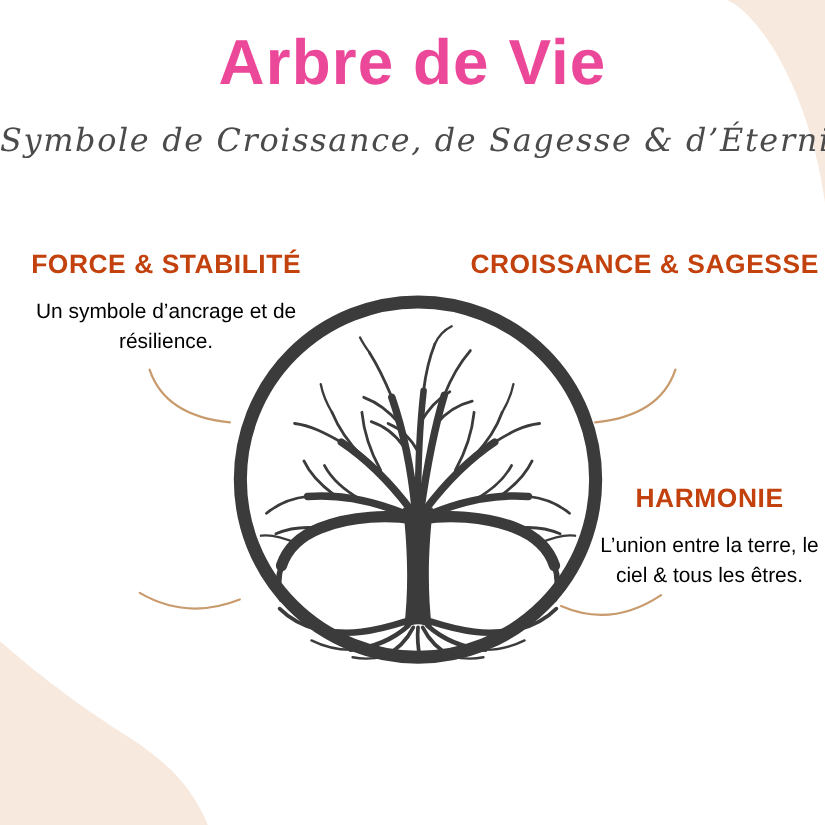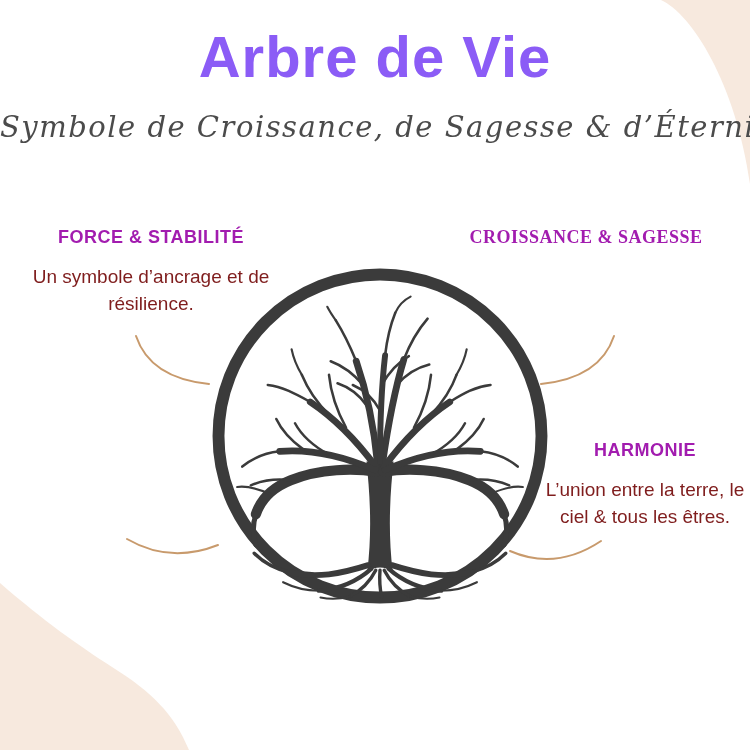--- a/index.html
+++ b/index.html
@@ -6,36 +6,36 @@
   .canvas{
     position:relative;width:750px;height:750px;overflow:hidden;
     background:#ffffff;font-family:"Liberation Sans",sans-serif;
   }
   svg{display:block;}
   .decor-layer{position:absolute;left:0;top:0;z-index:0;pointer-events:none;}
   .arc-layer{position:absolute;left:0;top:0;z-index:1;pointer-events:none;}
   .tree-wrap{position:absolute;left:210px;top:266px;width:340px;height:340px;z-index:1;}
   .page-title{
     position:absolute;left:0;right:0;top:24px;z-index:2;
-    text-align:center;font-size:58px;font-weight:bold;color:#8b5cf6;
+    text-align:center;font-size:58px;font-weight:bold;color:#ec4899;
     letter-spacing:1px;line-height:1.15;
   }
   .page-subtitle{
     position:absolute;left:0;right:0;top:110px;z-index:2;
     text-align:center;font-family:"DejaVu Serif",serif;font-style:italic;
     font-size:29px;color:#4b4b4b;letter-spacing:1.5px;white-space:nowrap;
   }
   .section{position:absolute;z-index:2;text-align:center;}
   .section h2{
-    margin:0 0 7px 0;font-size:18px;font-weight:bold;color:#a21caf;
+    margin:0 0 7px 0;font-size:24px;font-weight:bold;color:#c2410c;
     letter-spacing:0.5px;white-space:nowrap;
   }
-  .section p{margin:16px;font-size:19px;line-height:1.42;color:#7f1d1d;}
+  .section p{margin:16px;font-size:19px;line-height:1.42;color:#000000;}
   .sec-force{left:12px;top:227px;width:278px;}
-  .sec-croissance{left:426px;top:227px;width:320px;font-family:Liberation Serif, serif;}
+  .sec-croissance{left:426px;top:227px;width:320px;}
   .sec-protection{left:0px;top:431px;width:215px;}
   .sec-protection p{font-size:19px;}
   .sec-harmonie{left:528px;top:440px;width:234px;}
 </style>
 </head>
 <body>
 
 <div class="canvas">
 
   <svg class="decor-layer" width="750" height="750" viewBox="0 0 750 750">

